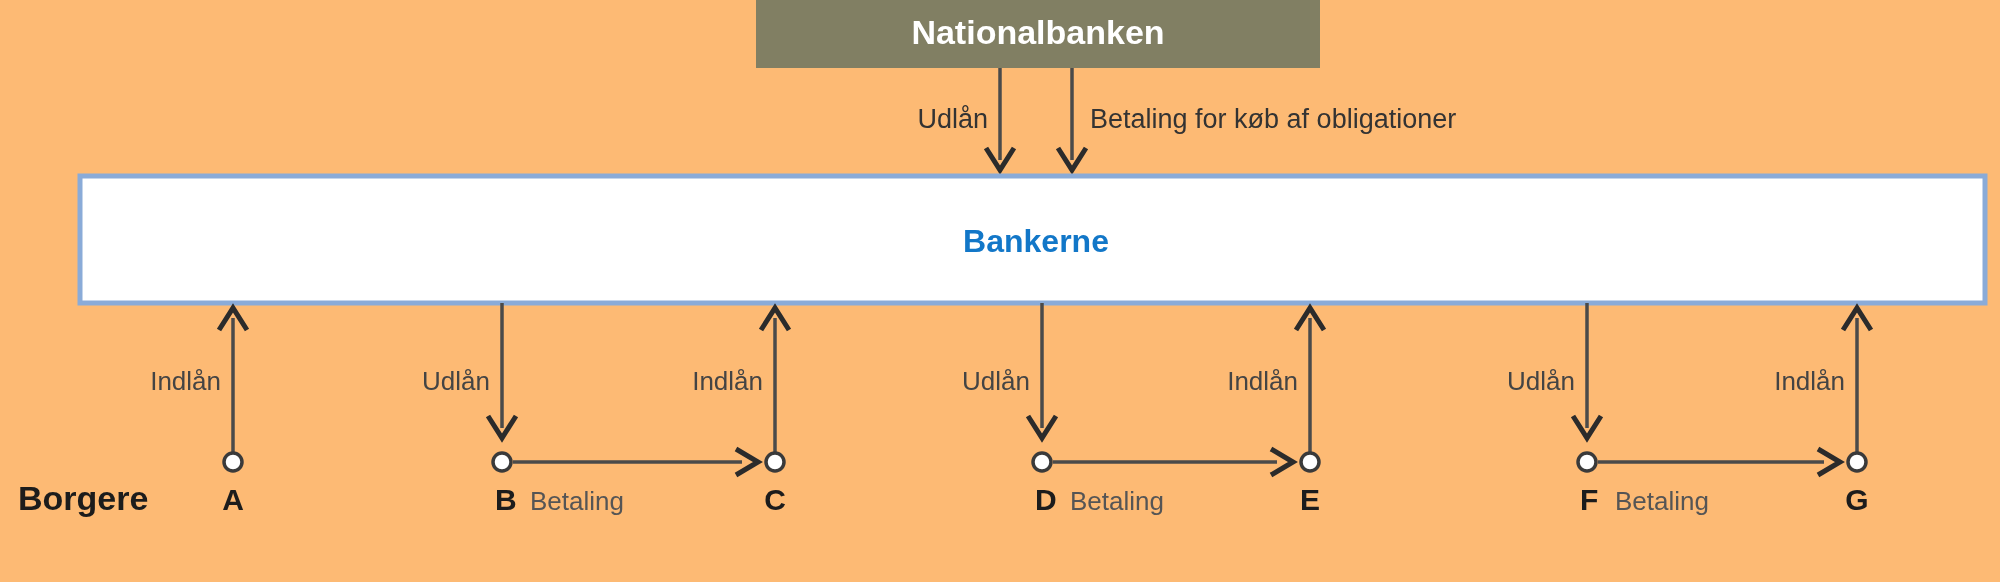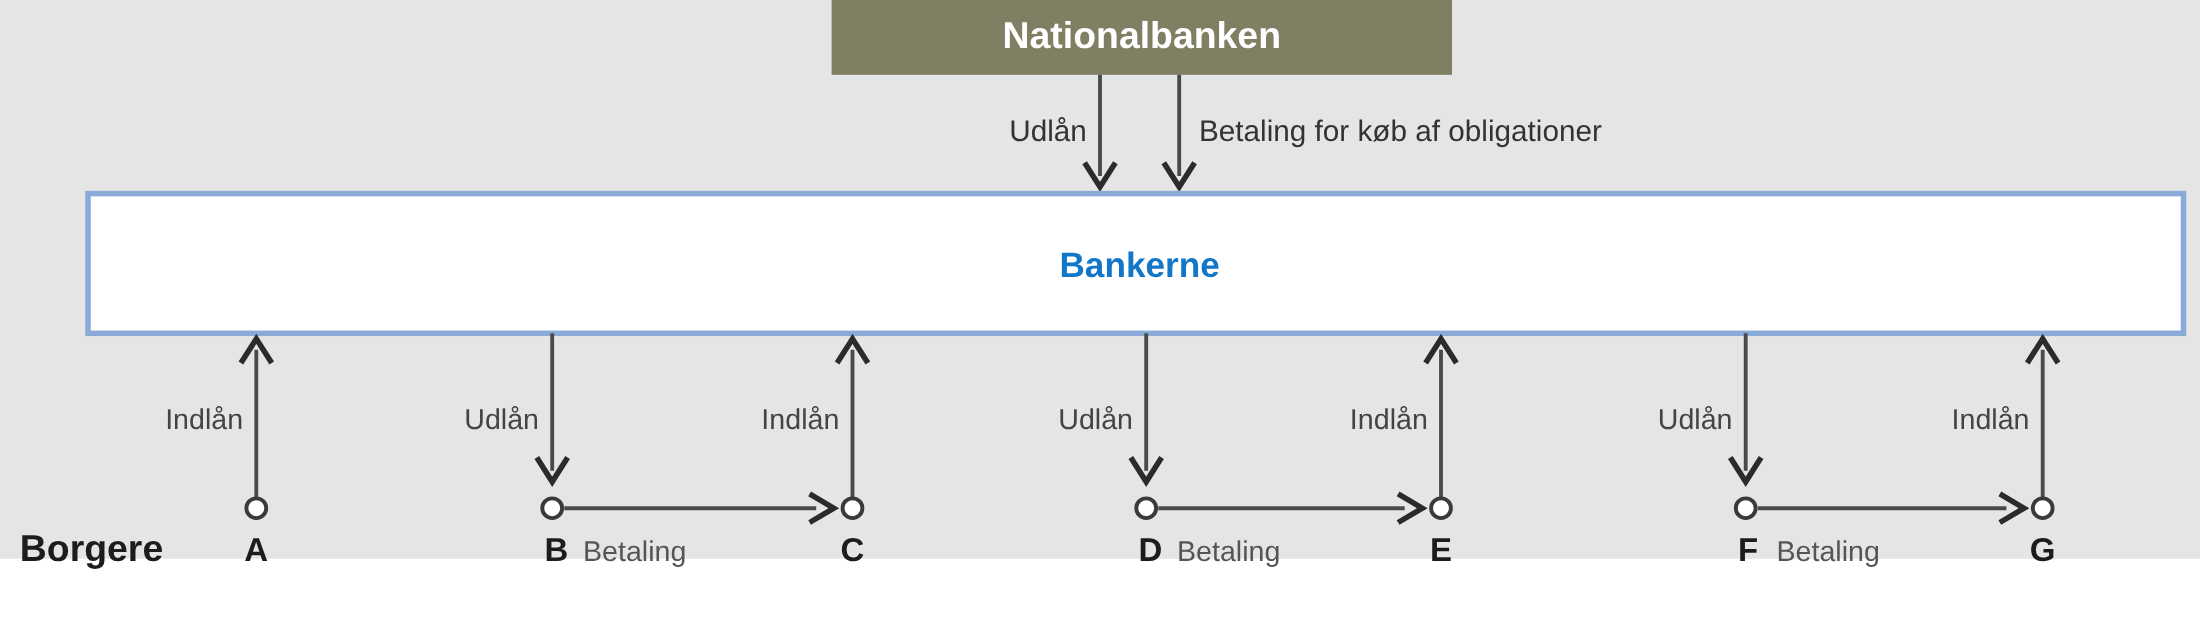--- a/index.html
+++ b/index.html
@@ -9,22 +9,22 @@
   }
   body {
     width: 2000px;
     height: 582px;
     overflow: hidden;
     font-family: "Liberation Sans", sans-serif;
   }
   #diagram-root {
     position: relative;
     width: 2000px;
-    height: 508px;
-    background: #e5e5e5;
+    height: 582px;
+    background: #fdba74;
   }
   svg.diagram-canvas {
     position: absolute;
     top: 0;
     left: 0;
     width: 2000px;
     height: 582px;
     display: block;
   }
   .title-text {

